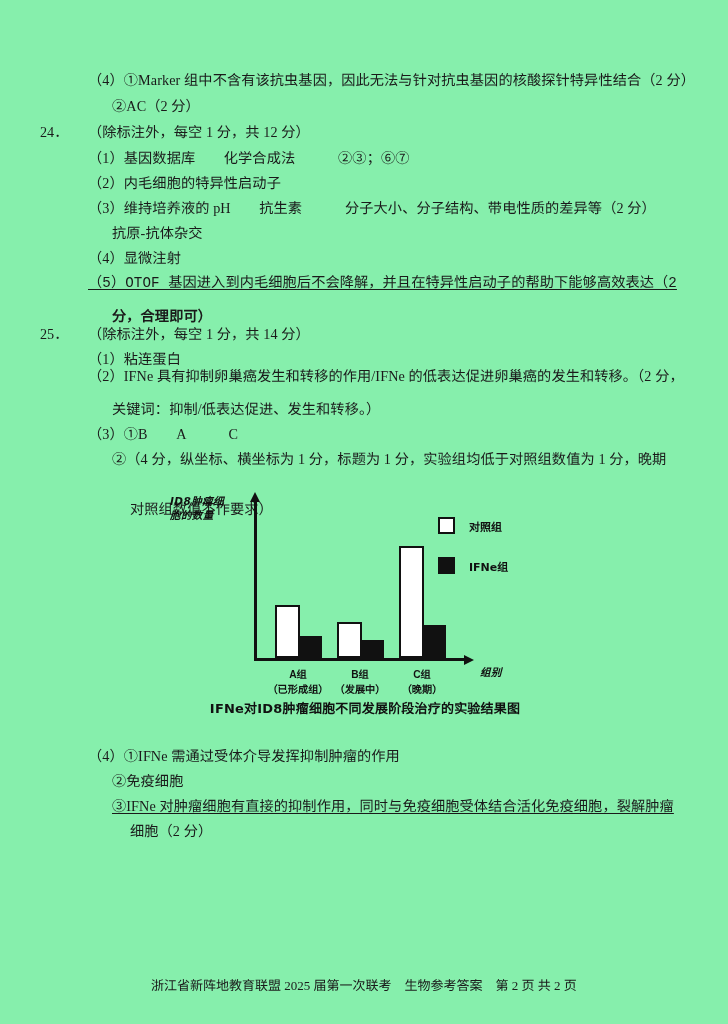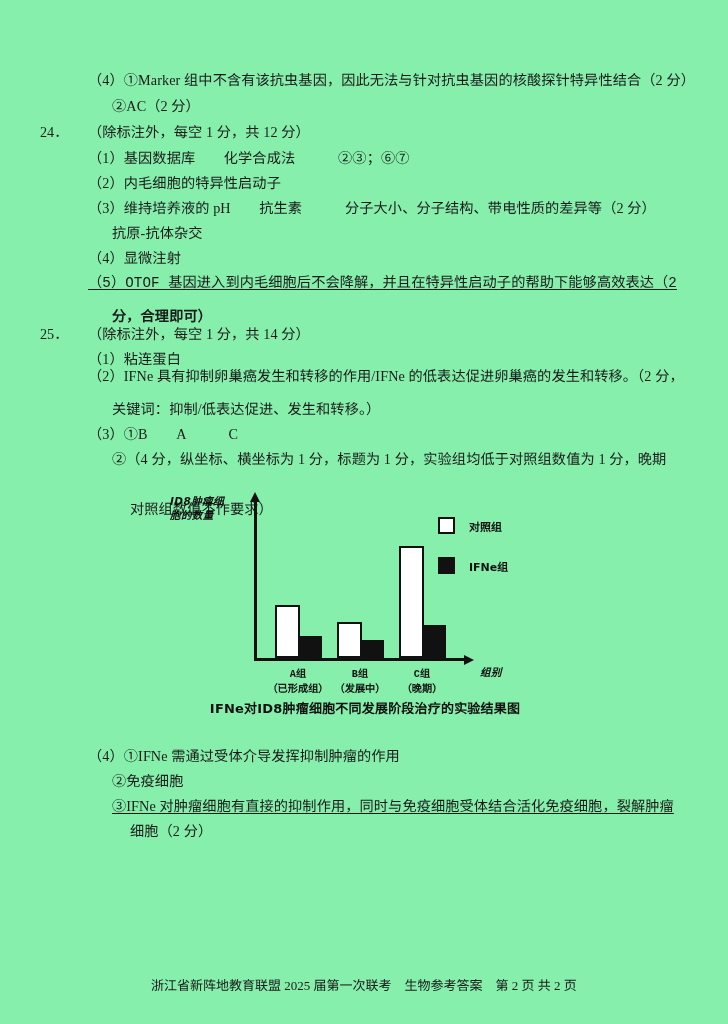--- a/index.html
+++ b/index.html
@@ -91,21 +91,21 @@
     position: absolute;
     bottom: 74px; 
     box-sizing: border-box;
   }
   .bar.control { background: #ffffff; border: 2.2px solid #111; }
   .bar.treat   { background: #111111; border: 1px solid #111; }
 
   .grp-label {
     position: absolute;
     top: 186px;
-    font-family: Liberation Mono, monospace;
+    font-family: Liberation Sans, sans-serif;
     font-size: 10.2px;
     font-weight: 700;
     line-height: 14.5px;
     color: #111;
     text-align: center;
     width: 86px;
     white-space: nowrap;
   }
   #legend {
     position: absolute;

